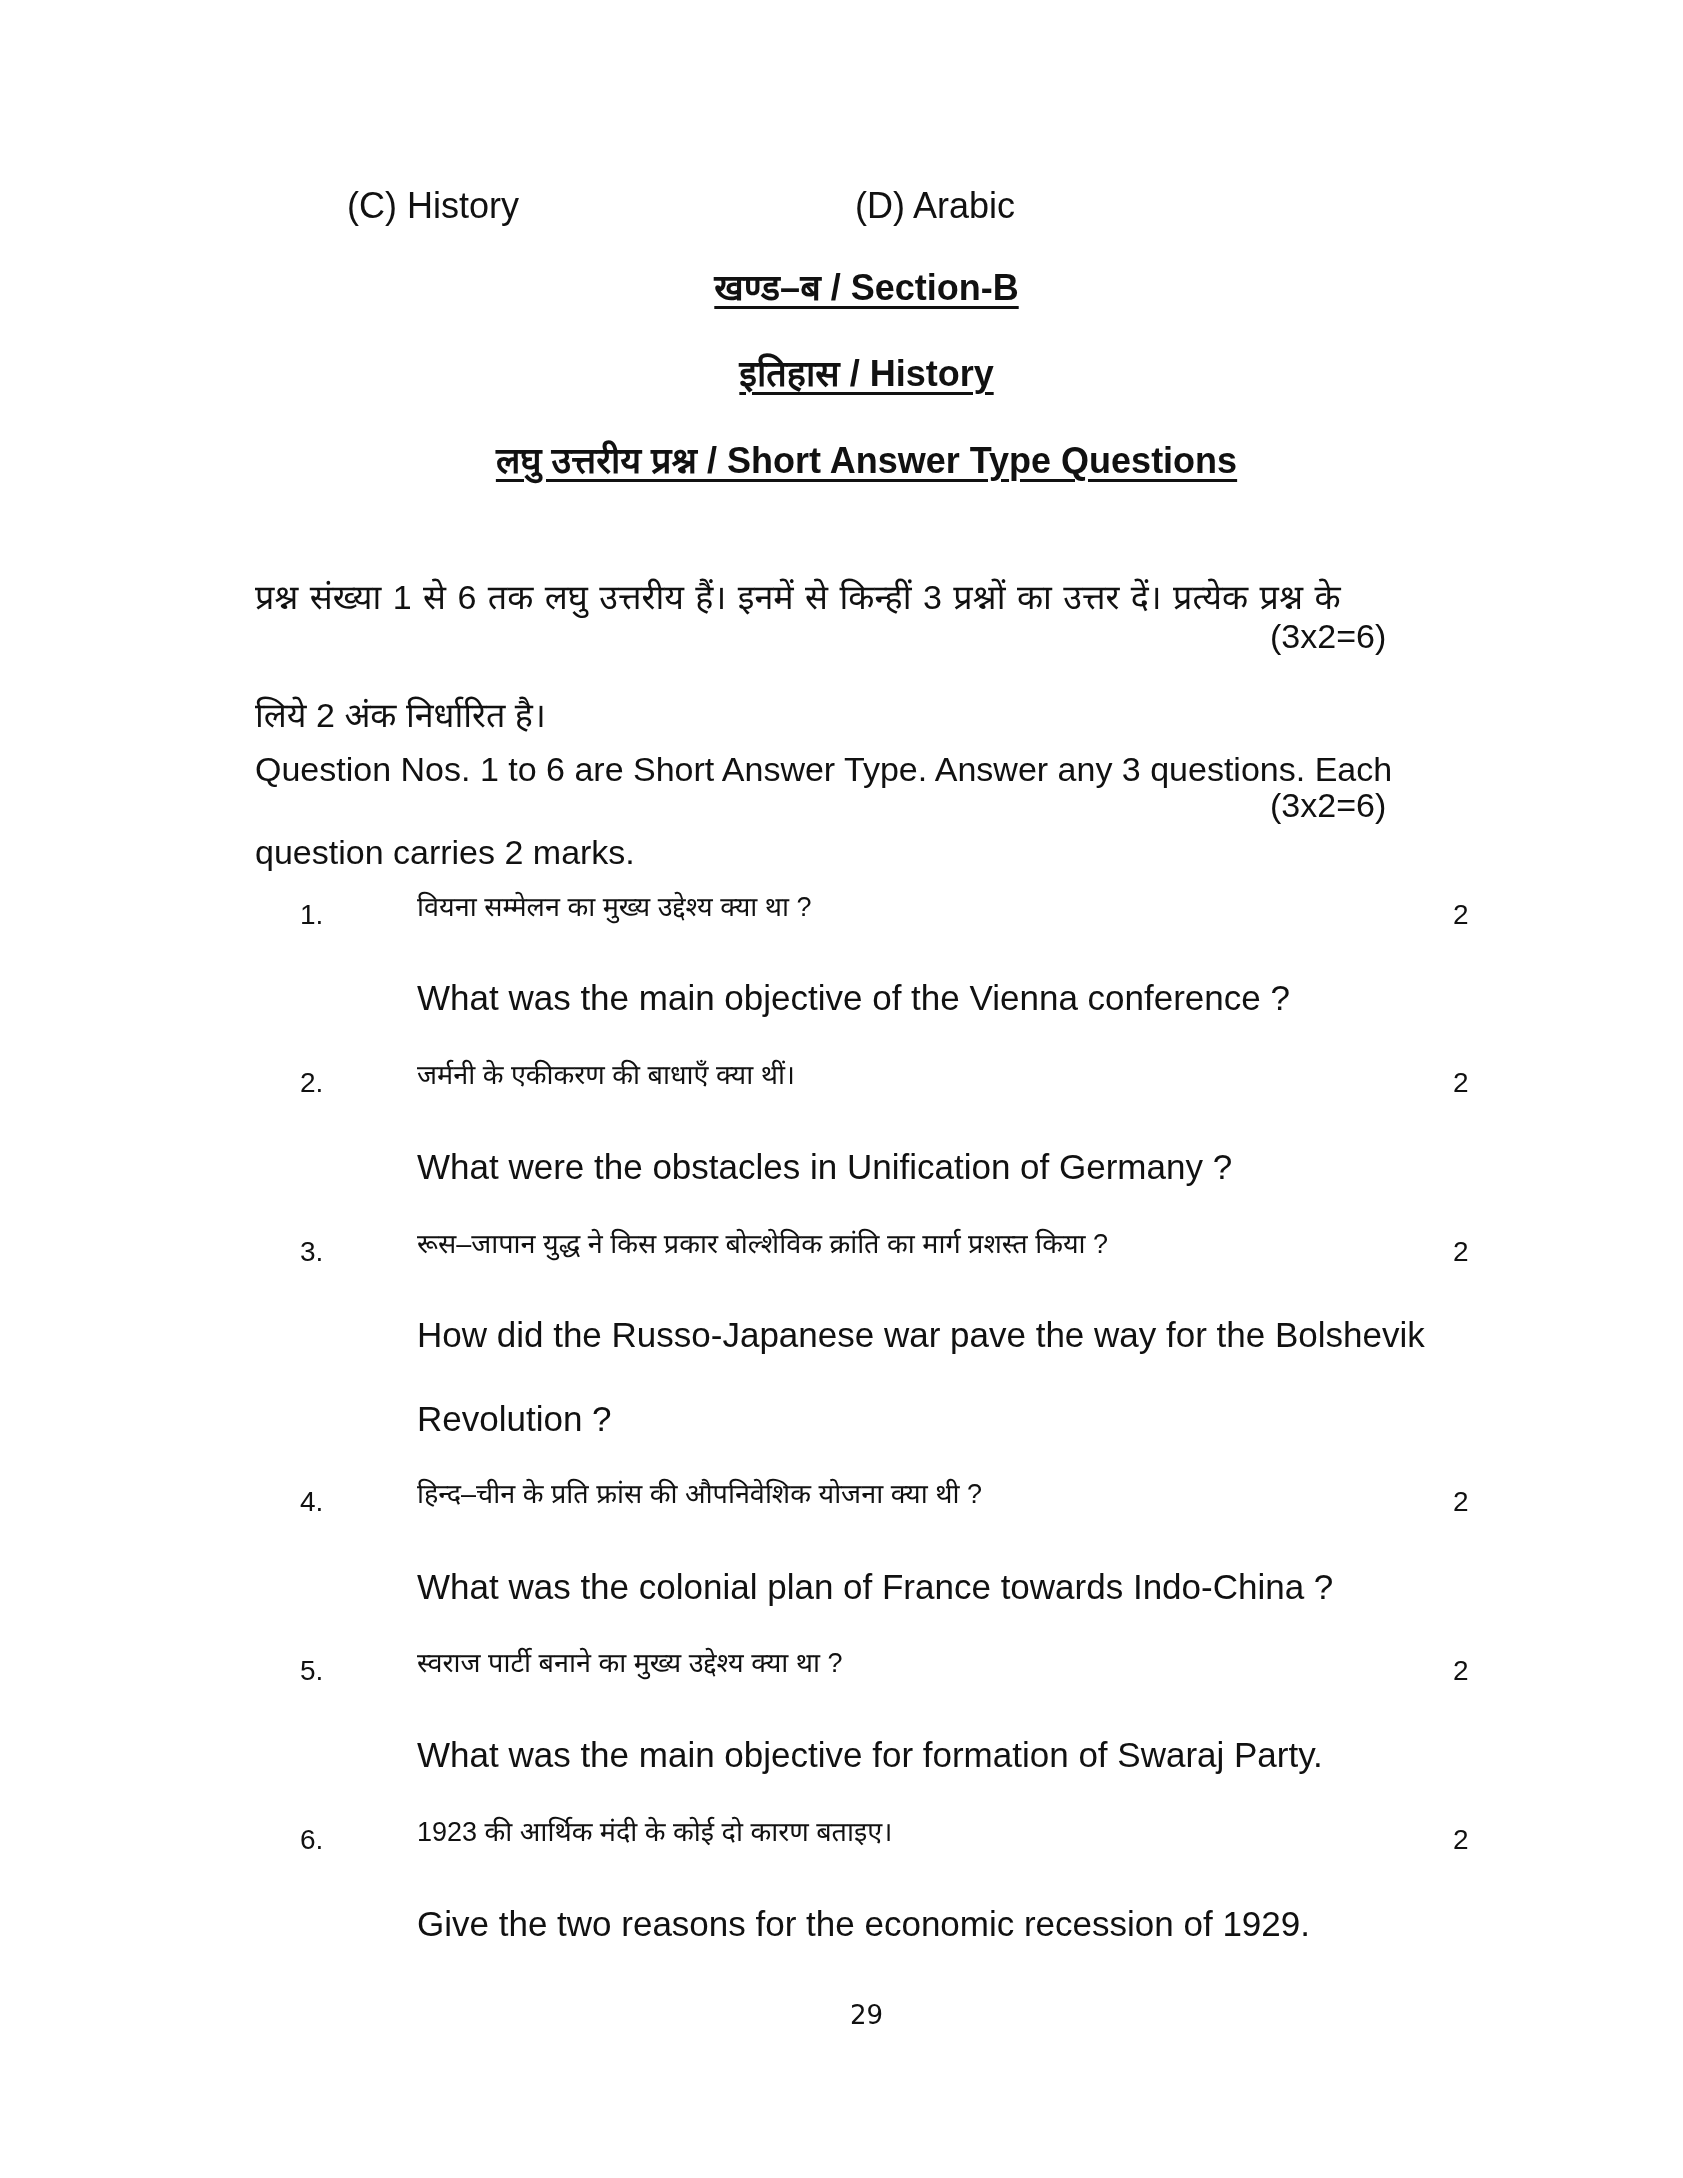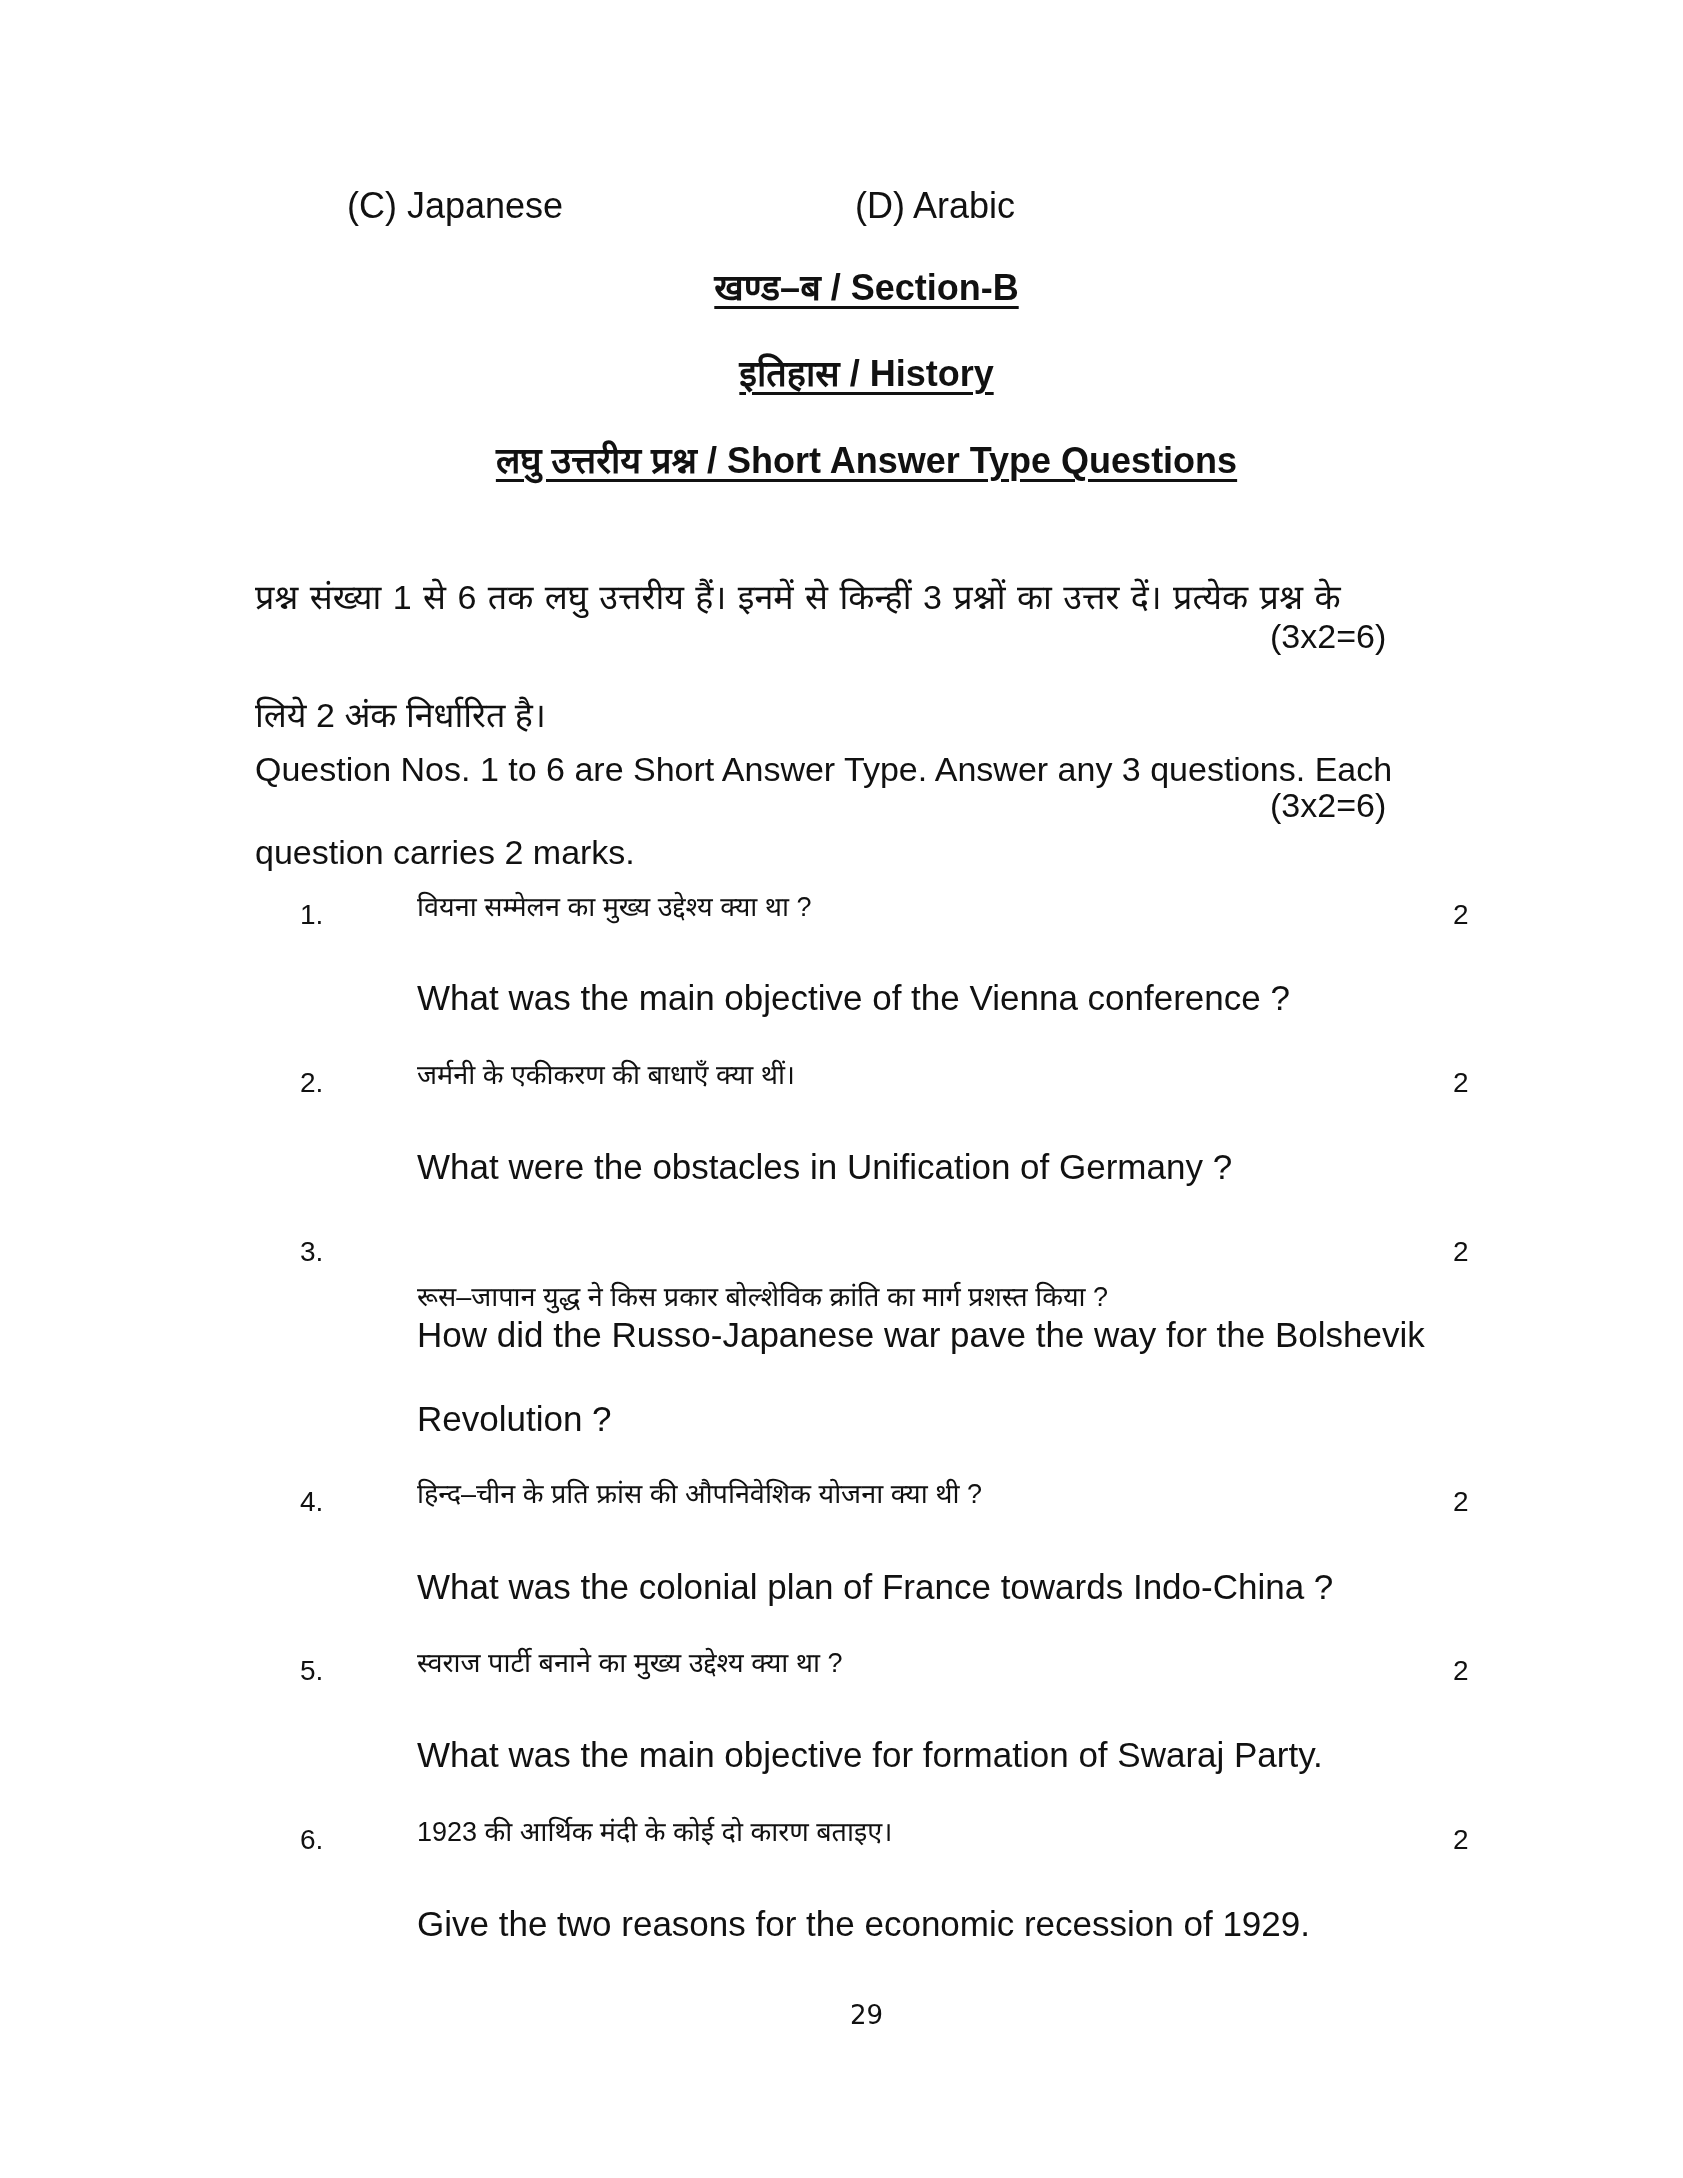--- a/index.html
+++ b/index.html
@@ -13,21 +13,21 @@
   .marks-total { left: 1270px; font-size: 34px; }
   .qnum { left: 300px; font-size: 28px; }
   .qtext-hi { left: 417px; font-size: 27px; }
   .qtext-en { left: 417px; font-size: 35px; }
   .qmark { left: 1453px; font-size: 28px; }
   .pagenum { left: 0; width: 1733px; text-align: center; font-size: 26px; font-family: "DejaVu Sans", sans-serif; }
 </style>
 </head>
 <body>
 
-<div class="abs opt" style="left:347px">(C) Japanese</div>
+<div class="abs opt" style="left:347px">(C) History</div>
 <div class="abs opt" style="left:855px">(D) Arabic</div>
 
 <div class="abs heading" style="top:270px">खण्ड–ब / Section-B</div>
 <div class="abs heading" style="top:356px">इतिहास / History</div>
 <div class="abs heading" style="top:443px">लघु  उत्तरीय  प्रश्न / Short Answer Type Questions</div>
 
 <div class="abs para" style="top:533px; word-spacing:2px">प्रश्न  संख्या  1  से  6  तक  लघु  उत्तरीय  हैं।  इनमें  से  किन्हीं  3  प्रश्नों  का  उत्तर  दें।  प्रत्येक  प्रश्न  के</div>
 <div class="abs para" style="top:651px">लिये 2 अंक निर्धारित है।</div>
 <div class="abs marks-total" style="top:619px">(3x2=6)</div>
 <div class="abs para" style="top:705px">Question Nos. 1 to 6 are Short Answer Type.  Answer any 3 questions. Each</div>
@@ -38,21 +38,21 @@
 <div class="abs qtext-hi" style="top:894px">वियना  सम्मेलन  का  मुख्य  उद्देश्य  क्या  था ?</div>
 <div class="abs qmark" style="top:901px">2</div>
 <div class="abs qtext-en" style="top:980px">What was the main objective of the Vienna conference ?</div>
 
 <div class="abs qnum" style="top:1069px">2.</div>
 <div class="abs qtext-hi" style="top:1062px">जर्मनी  के  एकीकरण  की  बाधाएँ  क्या  थीं।</div>
 <div class="abs qmark" style="top:1069px">2</div>
 <div class="abs qtext-en" style="top:1149px">What were the obstacles in Unification of Germany ?</div>
 
 <div class="abs qnum" style="top:1238px">3.</div>
-<div class="abs qtext-hi" style="top:1284px">रूस–जापान  युद्ध  ने  किस  प्रकार  बोल्शेविक  क्रांति  का  मार्ग  प्रशस्त  किया ?</div>
+<div class="abs qtext-hi" style="top:1231px">रूस–जापान  युद्ध  ने  किस  प्रकार  बोल्शेविक  क्रांति  का  मार्ग  प्रशस्त  किया ?</div>
 <div class="abs qmark" style="top:1238px">2</div>
 <div class="abs qtext-en" style="top:1317px">How did the Russo-Japanese war pave the way for the Bolshevik</div>
 <div class="abs qtext-en" style="top:1401px">Revolution ?</div>
 
 <div class="abs qnum" style="top:1488px">4.</div>
 <div class="abs qtext-hi" style="top:1481px">हिन्द–चीन  के  प्रति  फ्रांस  की  औपनिवेशिक  योजना  क्या  थी ?</div>
 <div class="abs qmark" style="top:1488px">2</div>
 <div class="abs qtext-en" style="top:1569px">What was the colonial plan of France towards Indo-China ?</div>
 
 <div class="abs qnum" style="top:1657px">5.</div>

